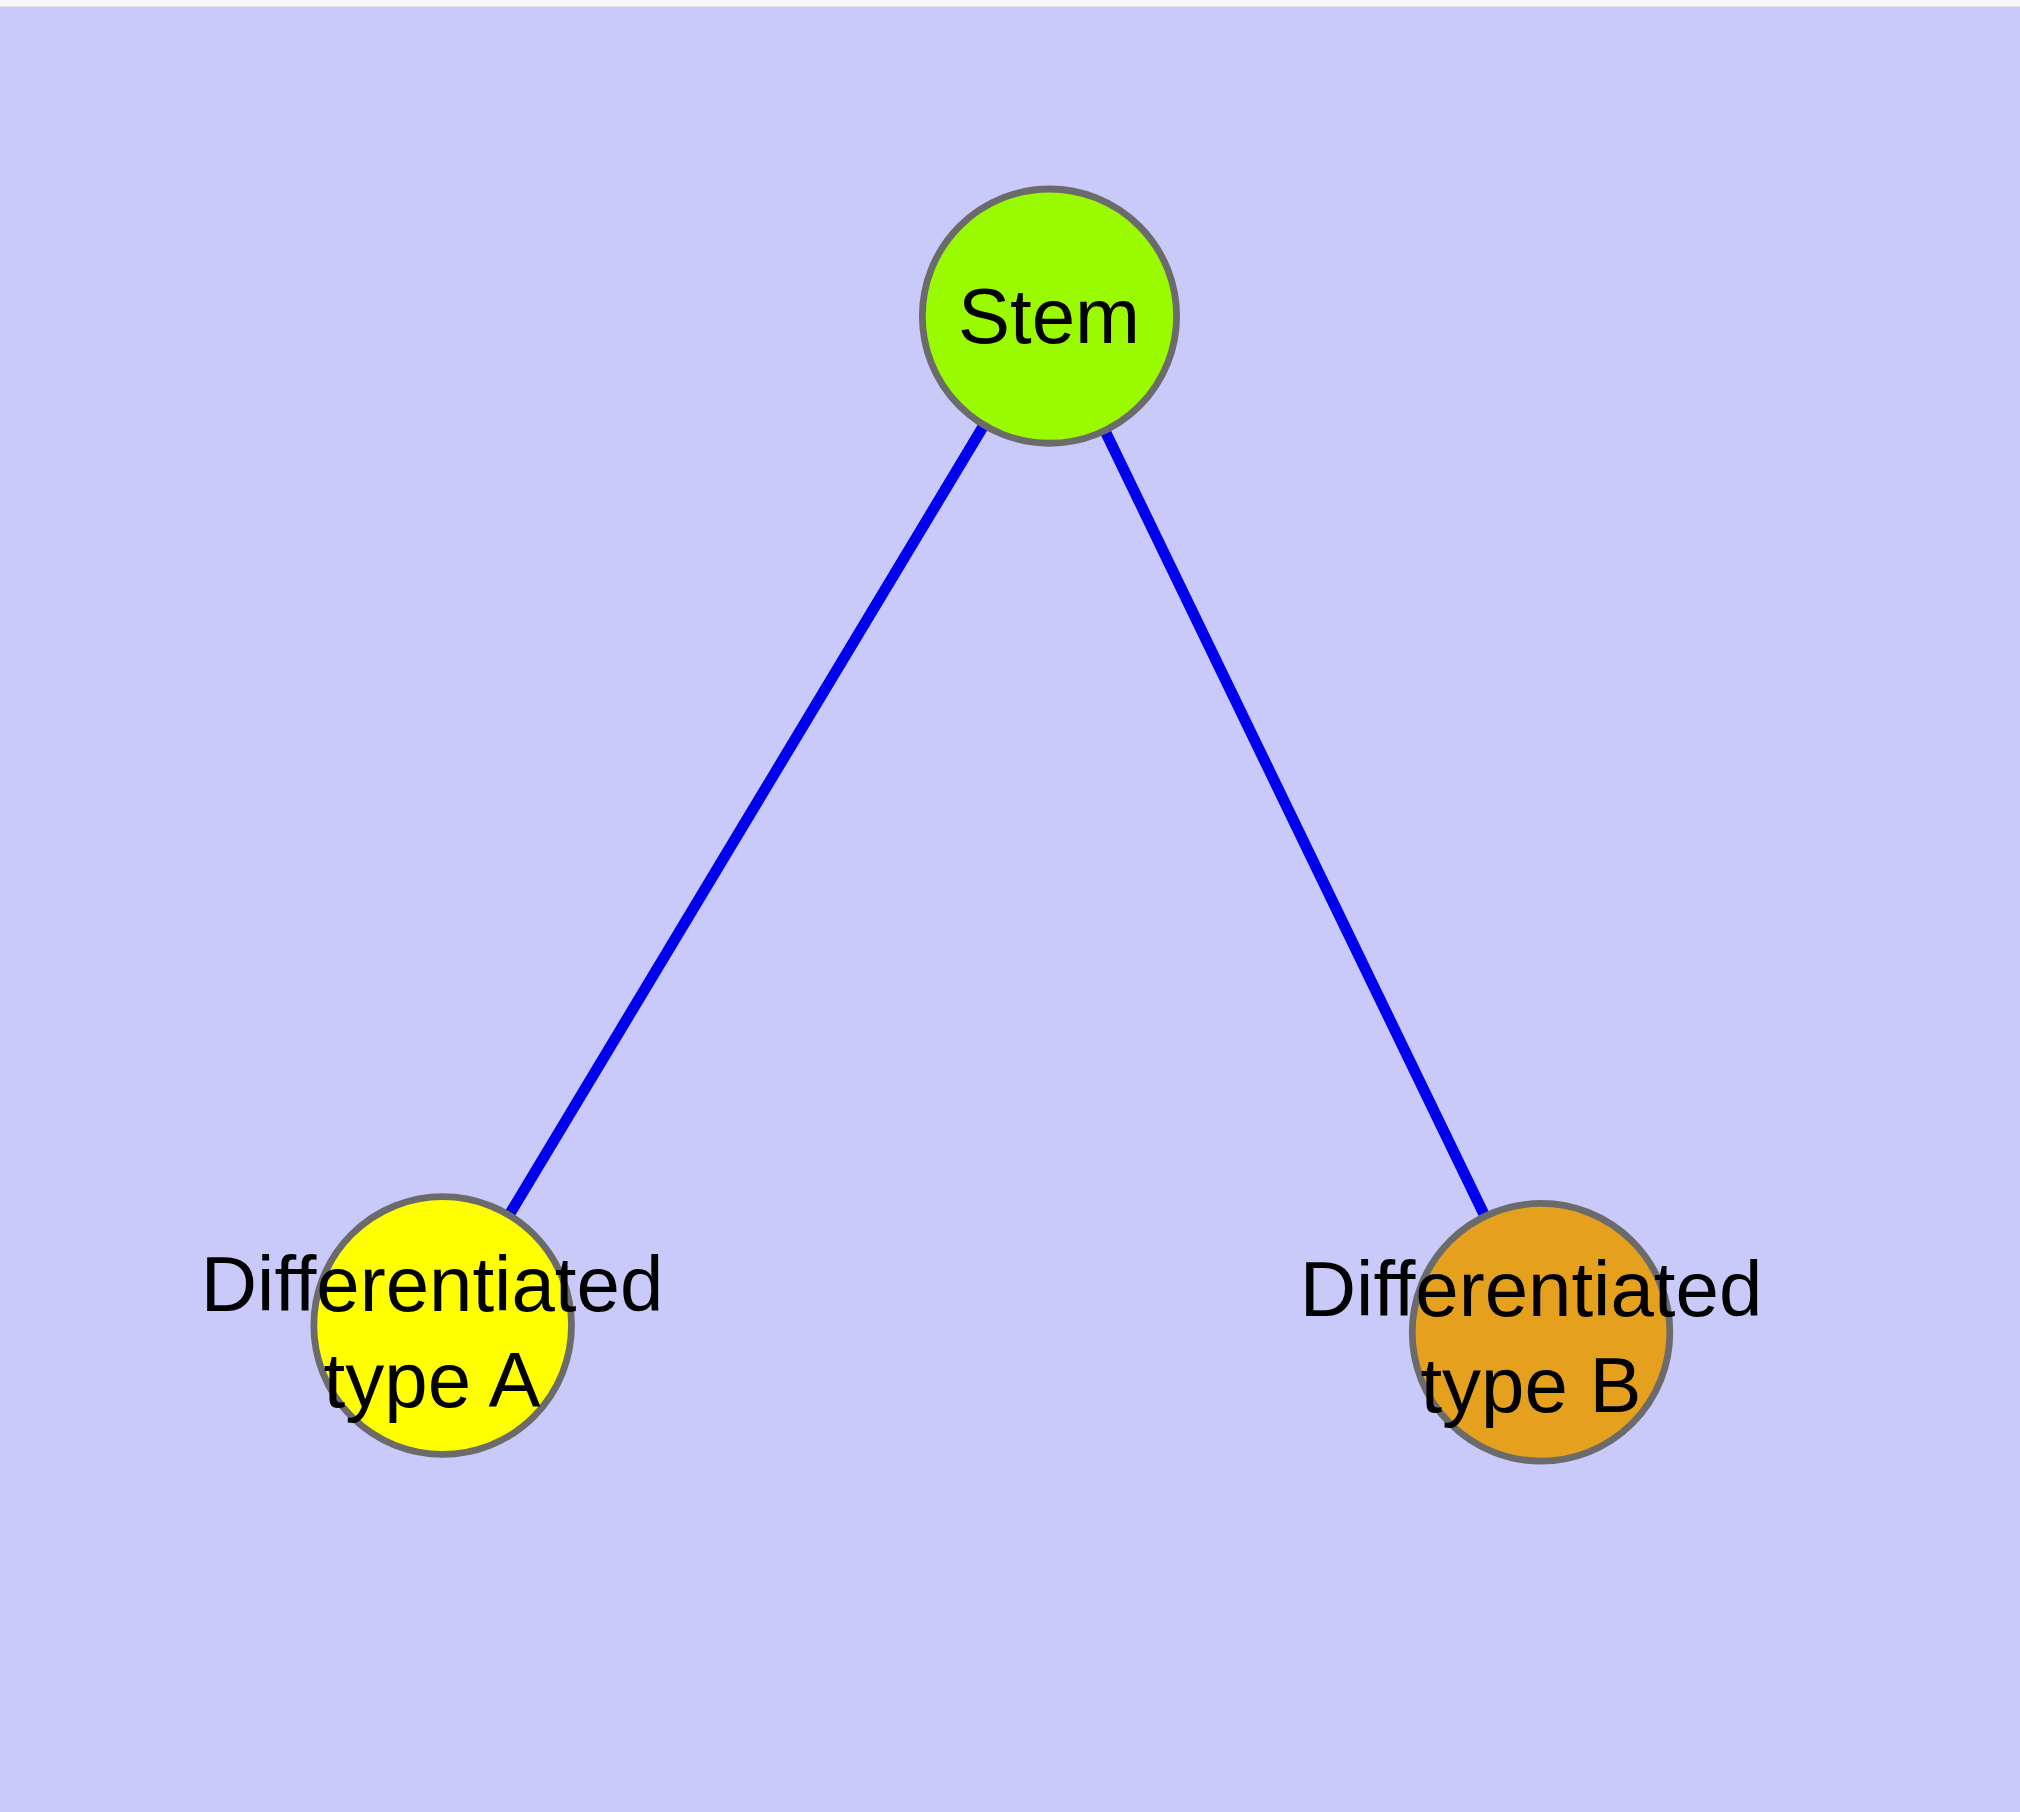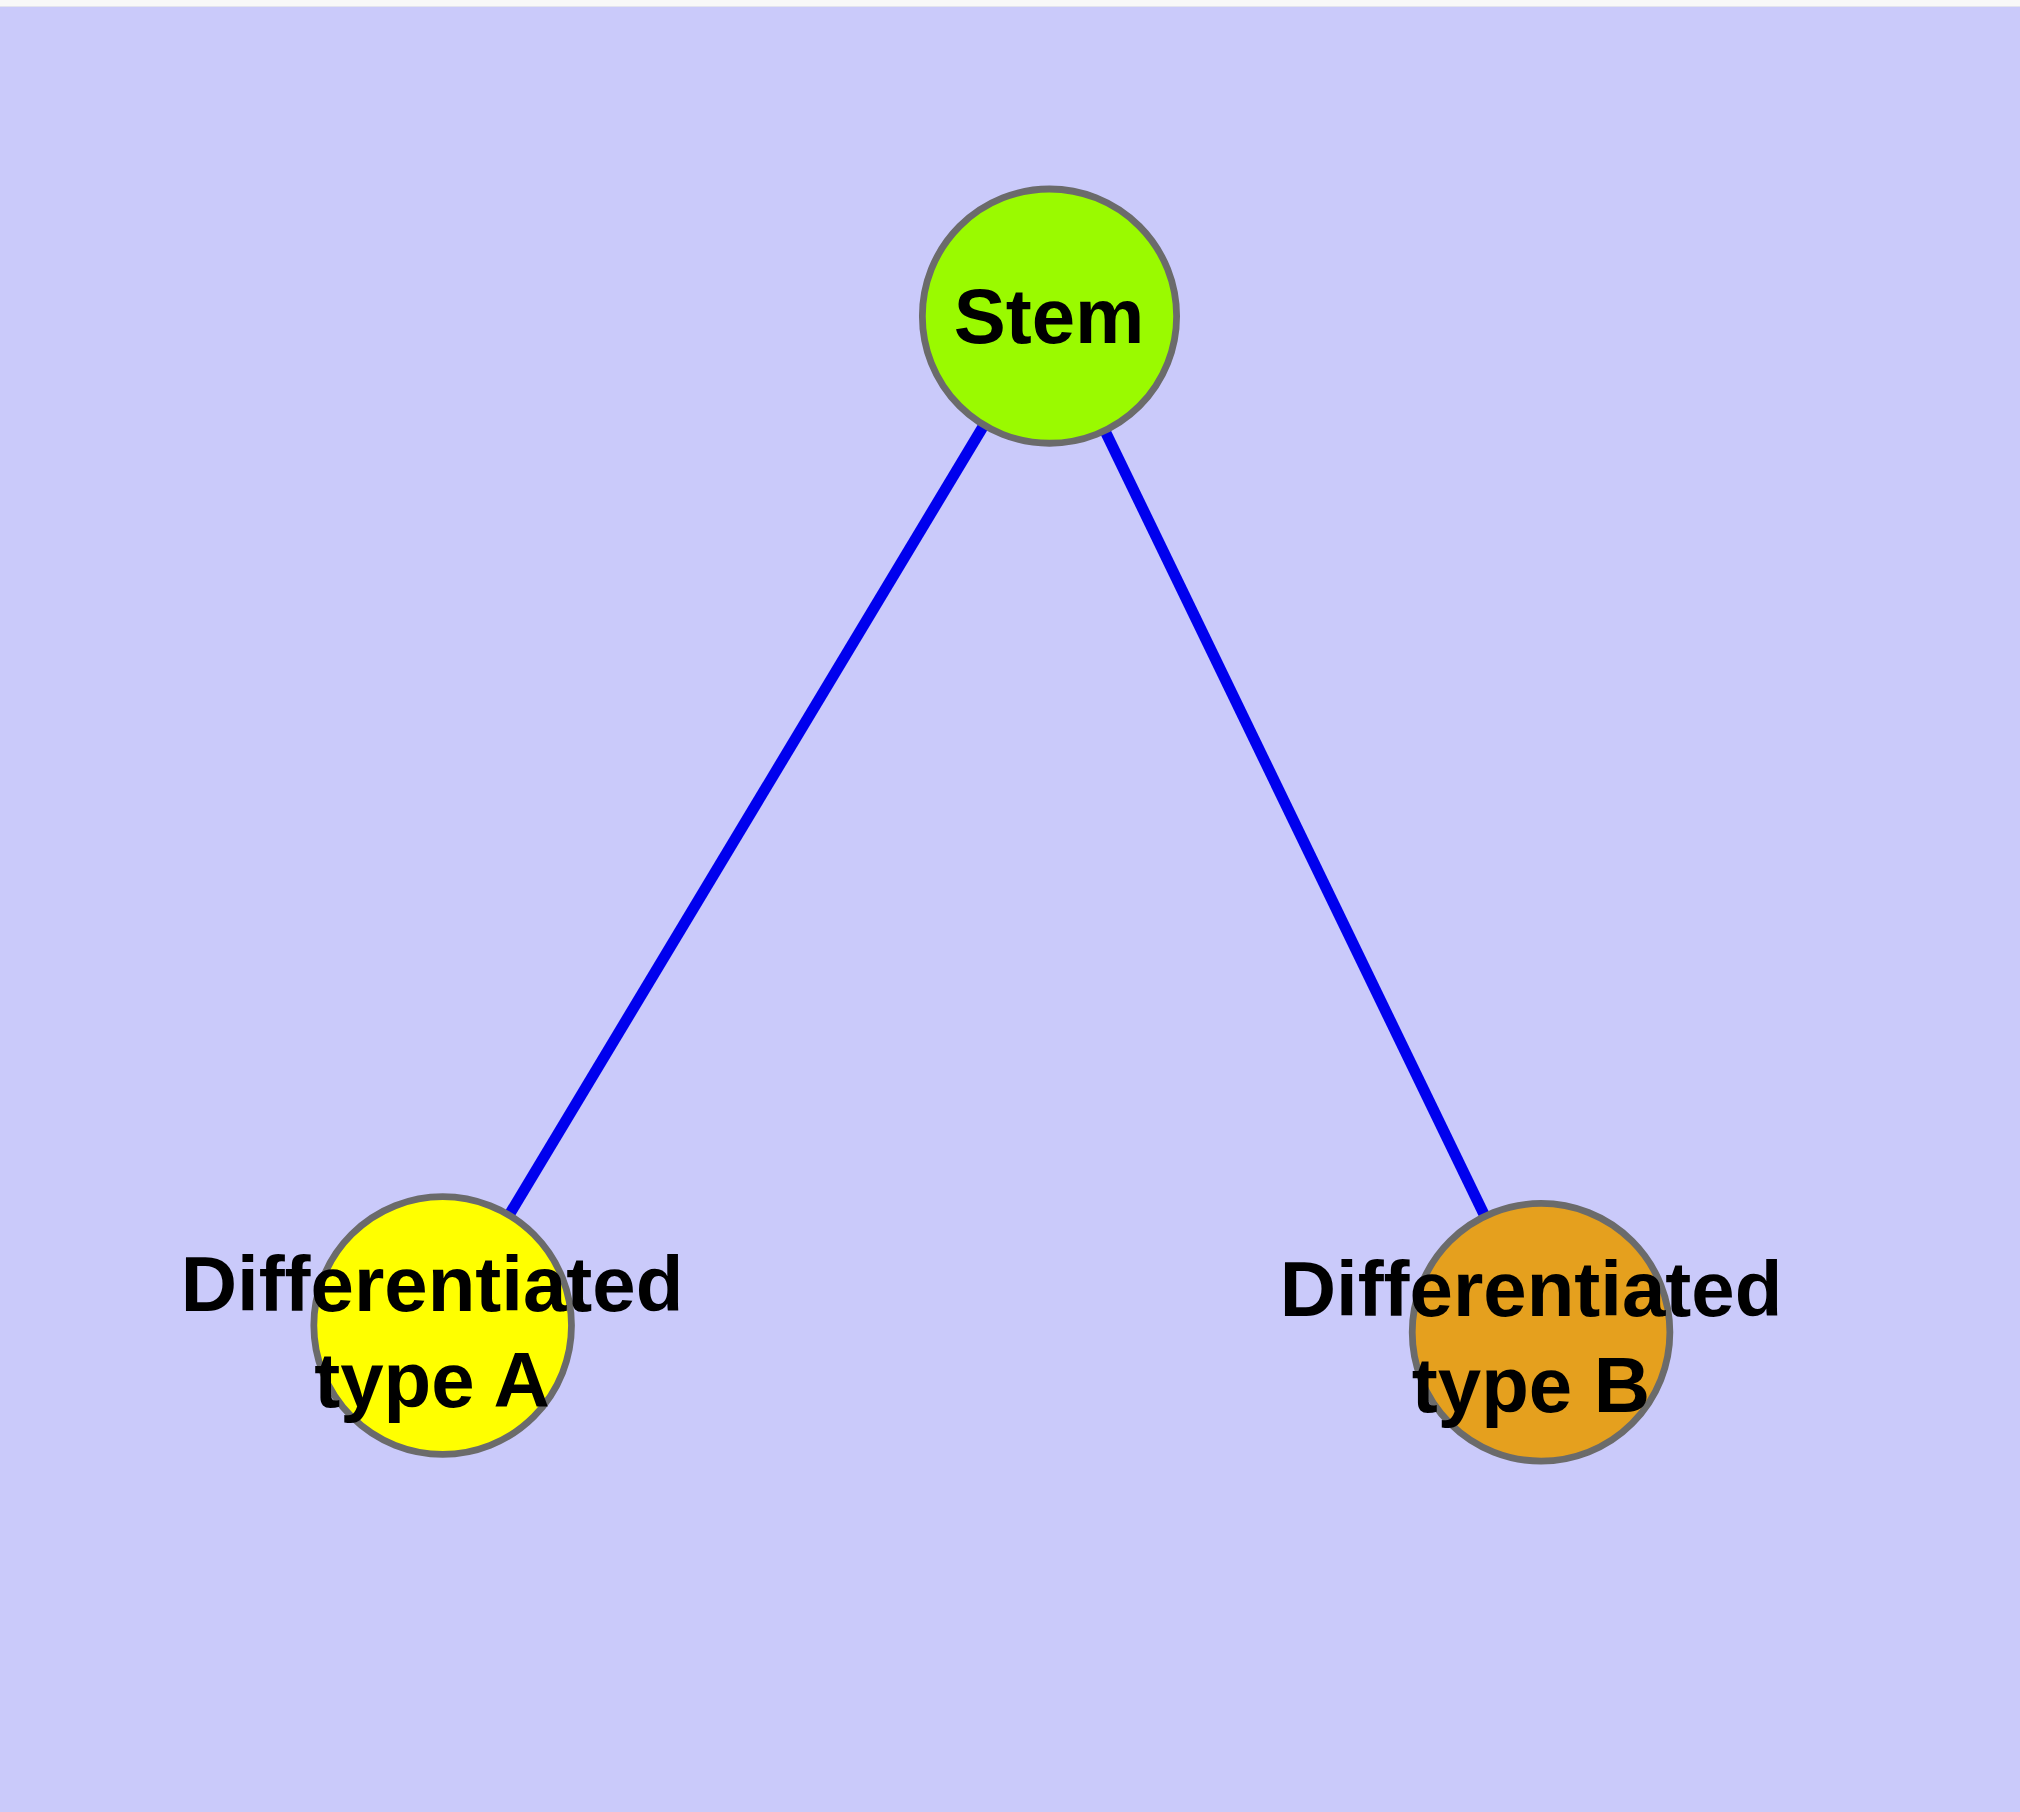--- a/index.html
+++ b/index.html
@@ -34,21 +34,21 @@
     fill: none;
   }
   .node-circle {
     stroke: #6B6B6B;
     stroke-width: 8;
   }
   .node-label {
     position: absolute;
     transform: translate(-50%, -50%);
     color: #000000;
-    font-weight: 700;
+    font-weight: 400;
     font-size: 78px;
     line-height: 96px;
     text-align: center;
     white-space: pre-line;
     letter-spacing: 0px;
   }
   #label-stem  { left: 1049px; top: 316px;  }
   #label-type-a { left: 432px;  top: 1332px; }
   #label-type-b { left: 1531px; top: 1337px; }
 </style>

